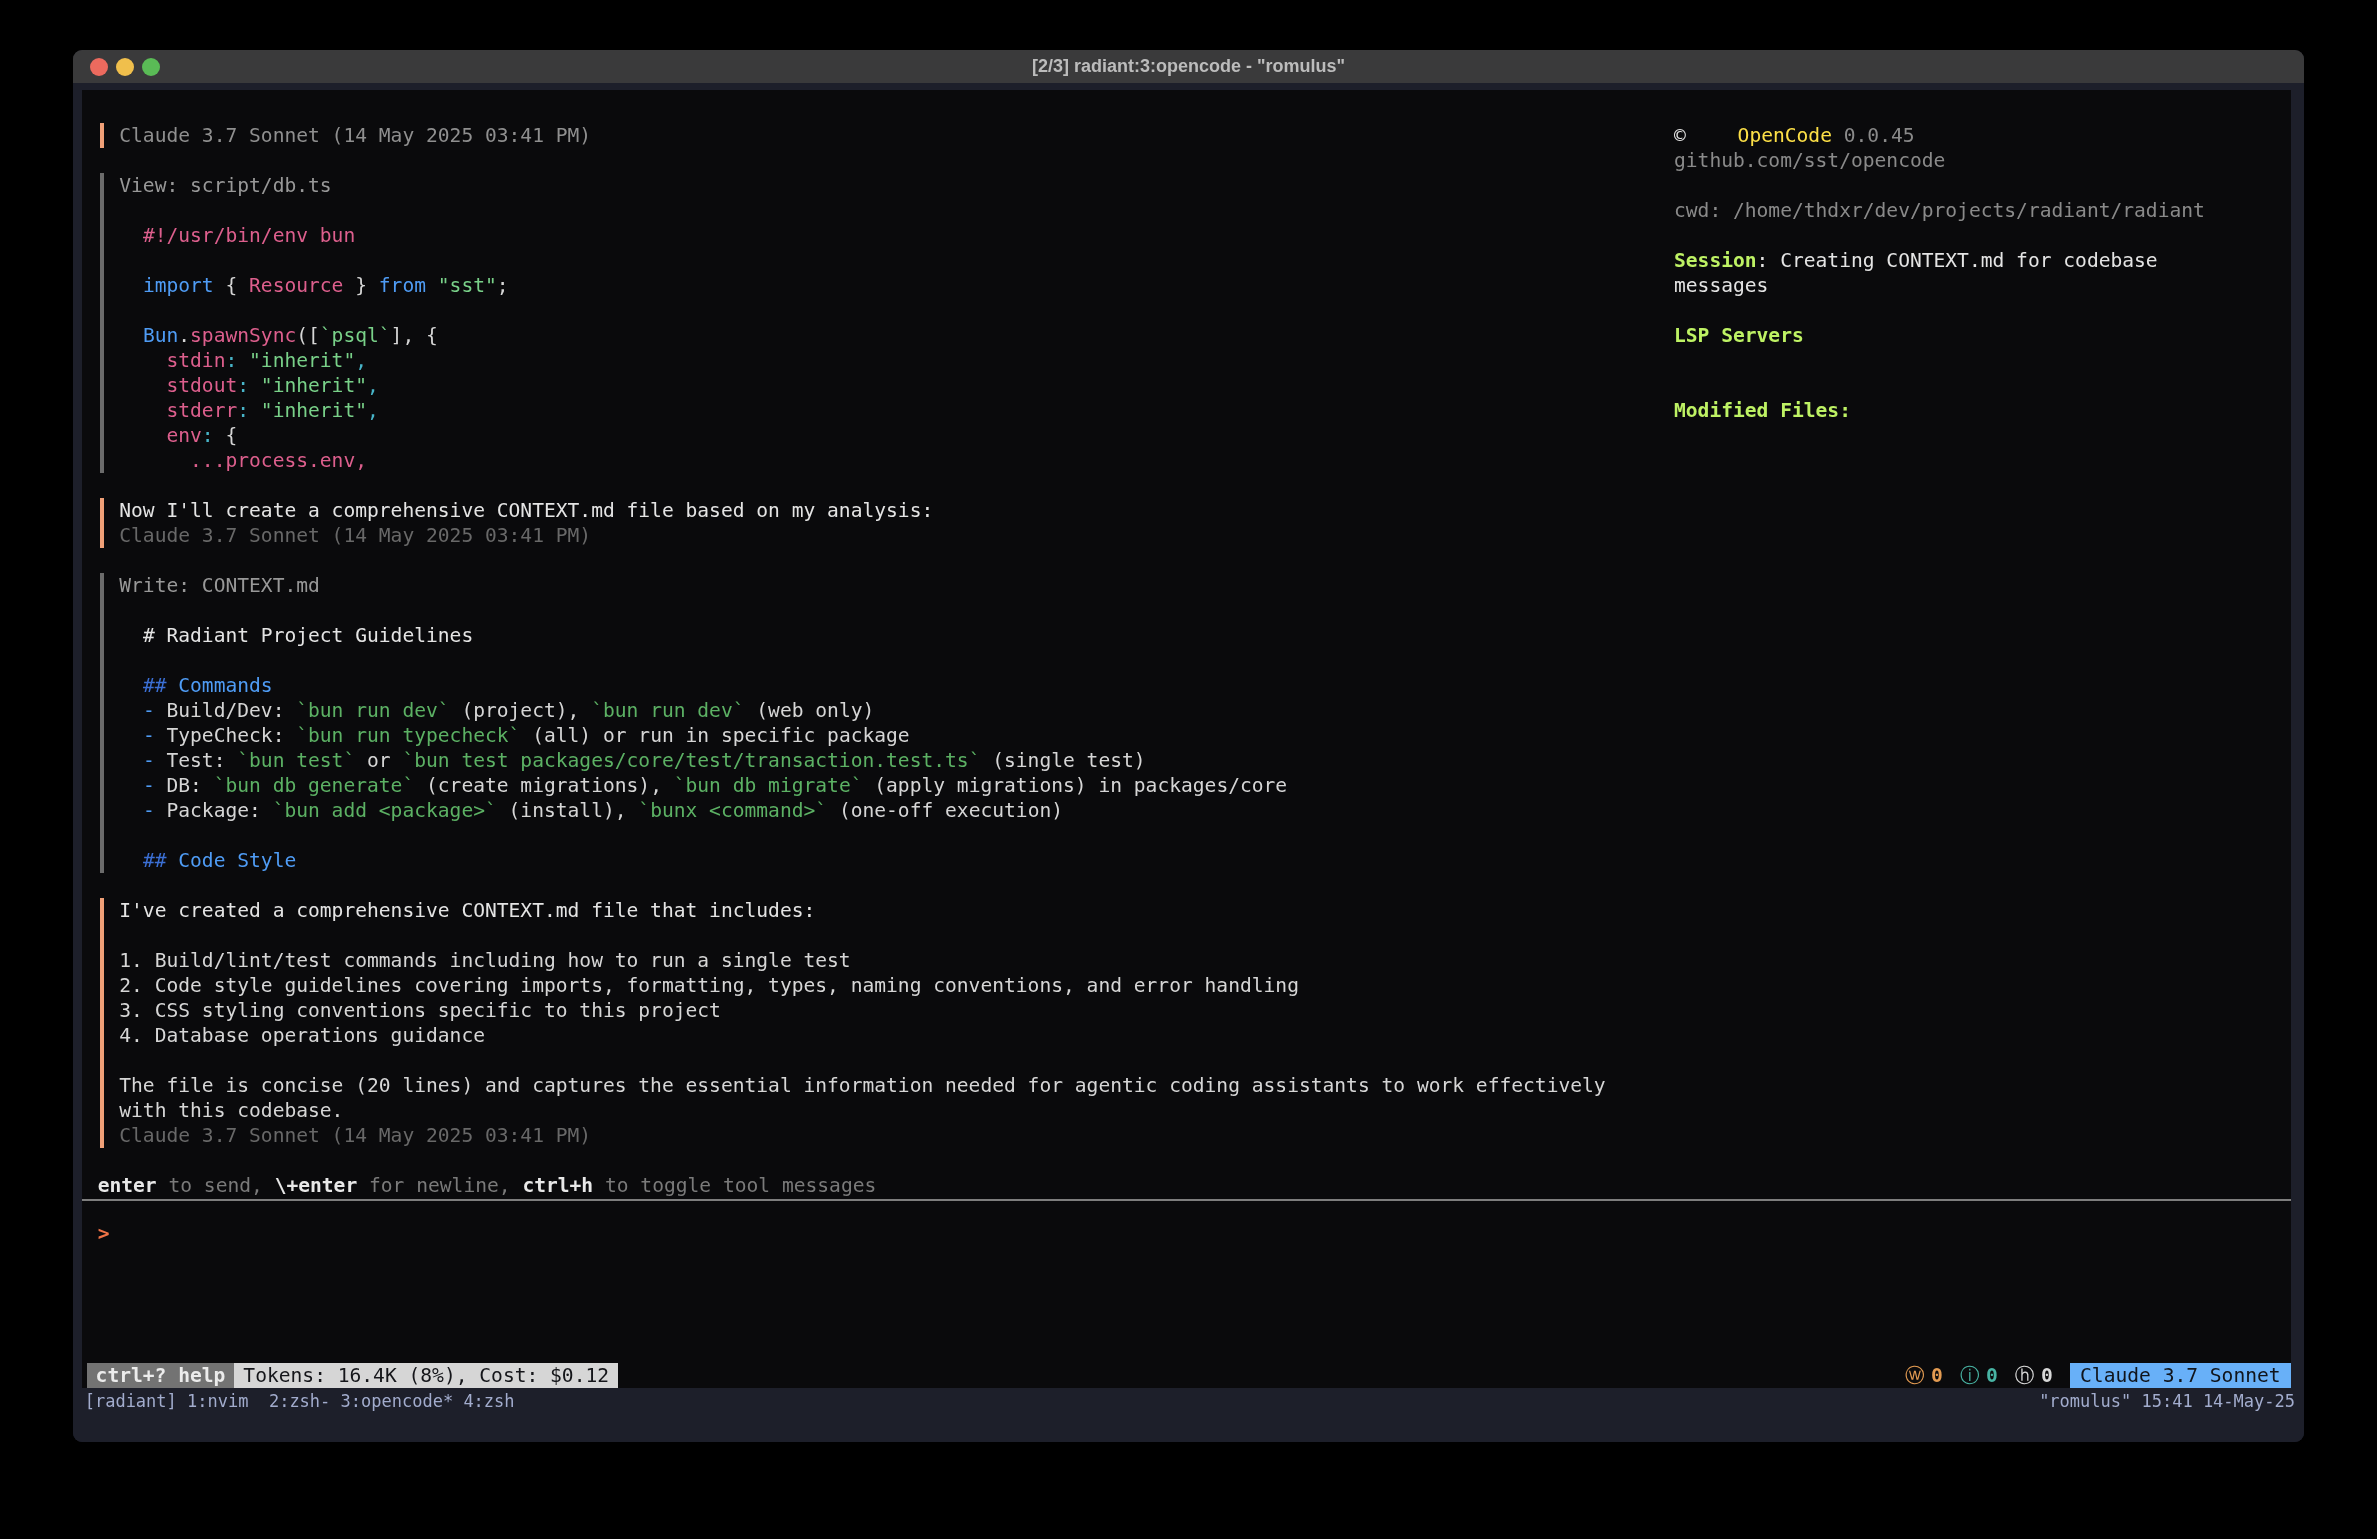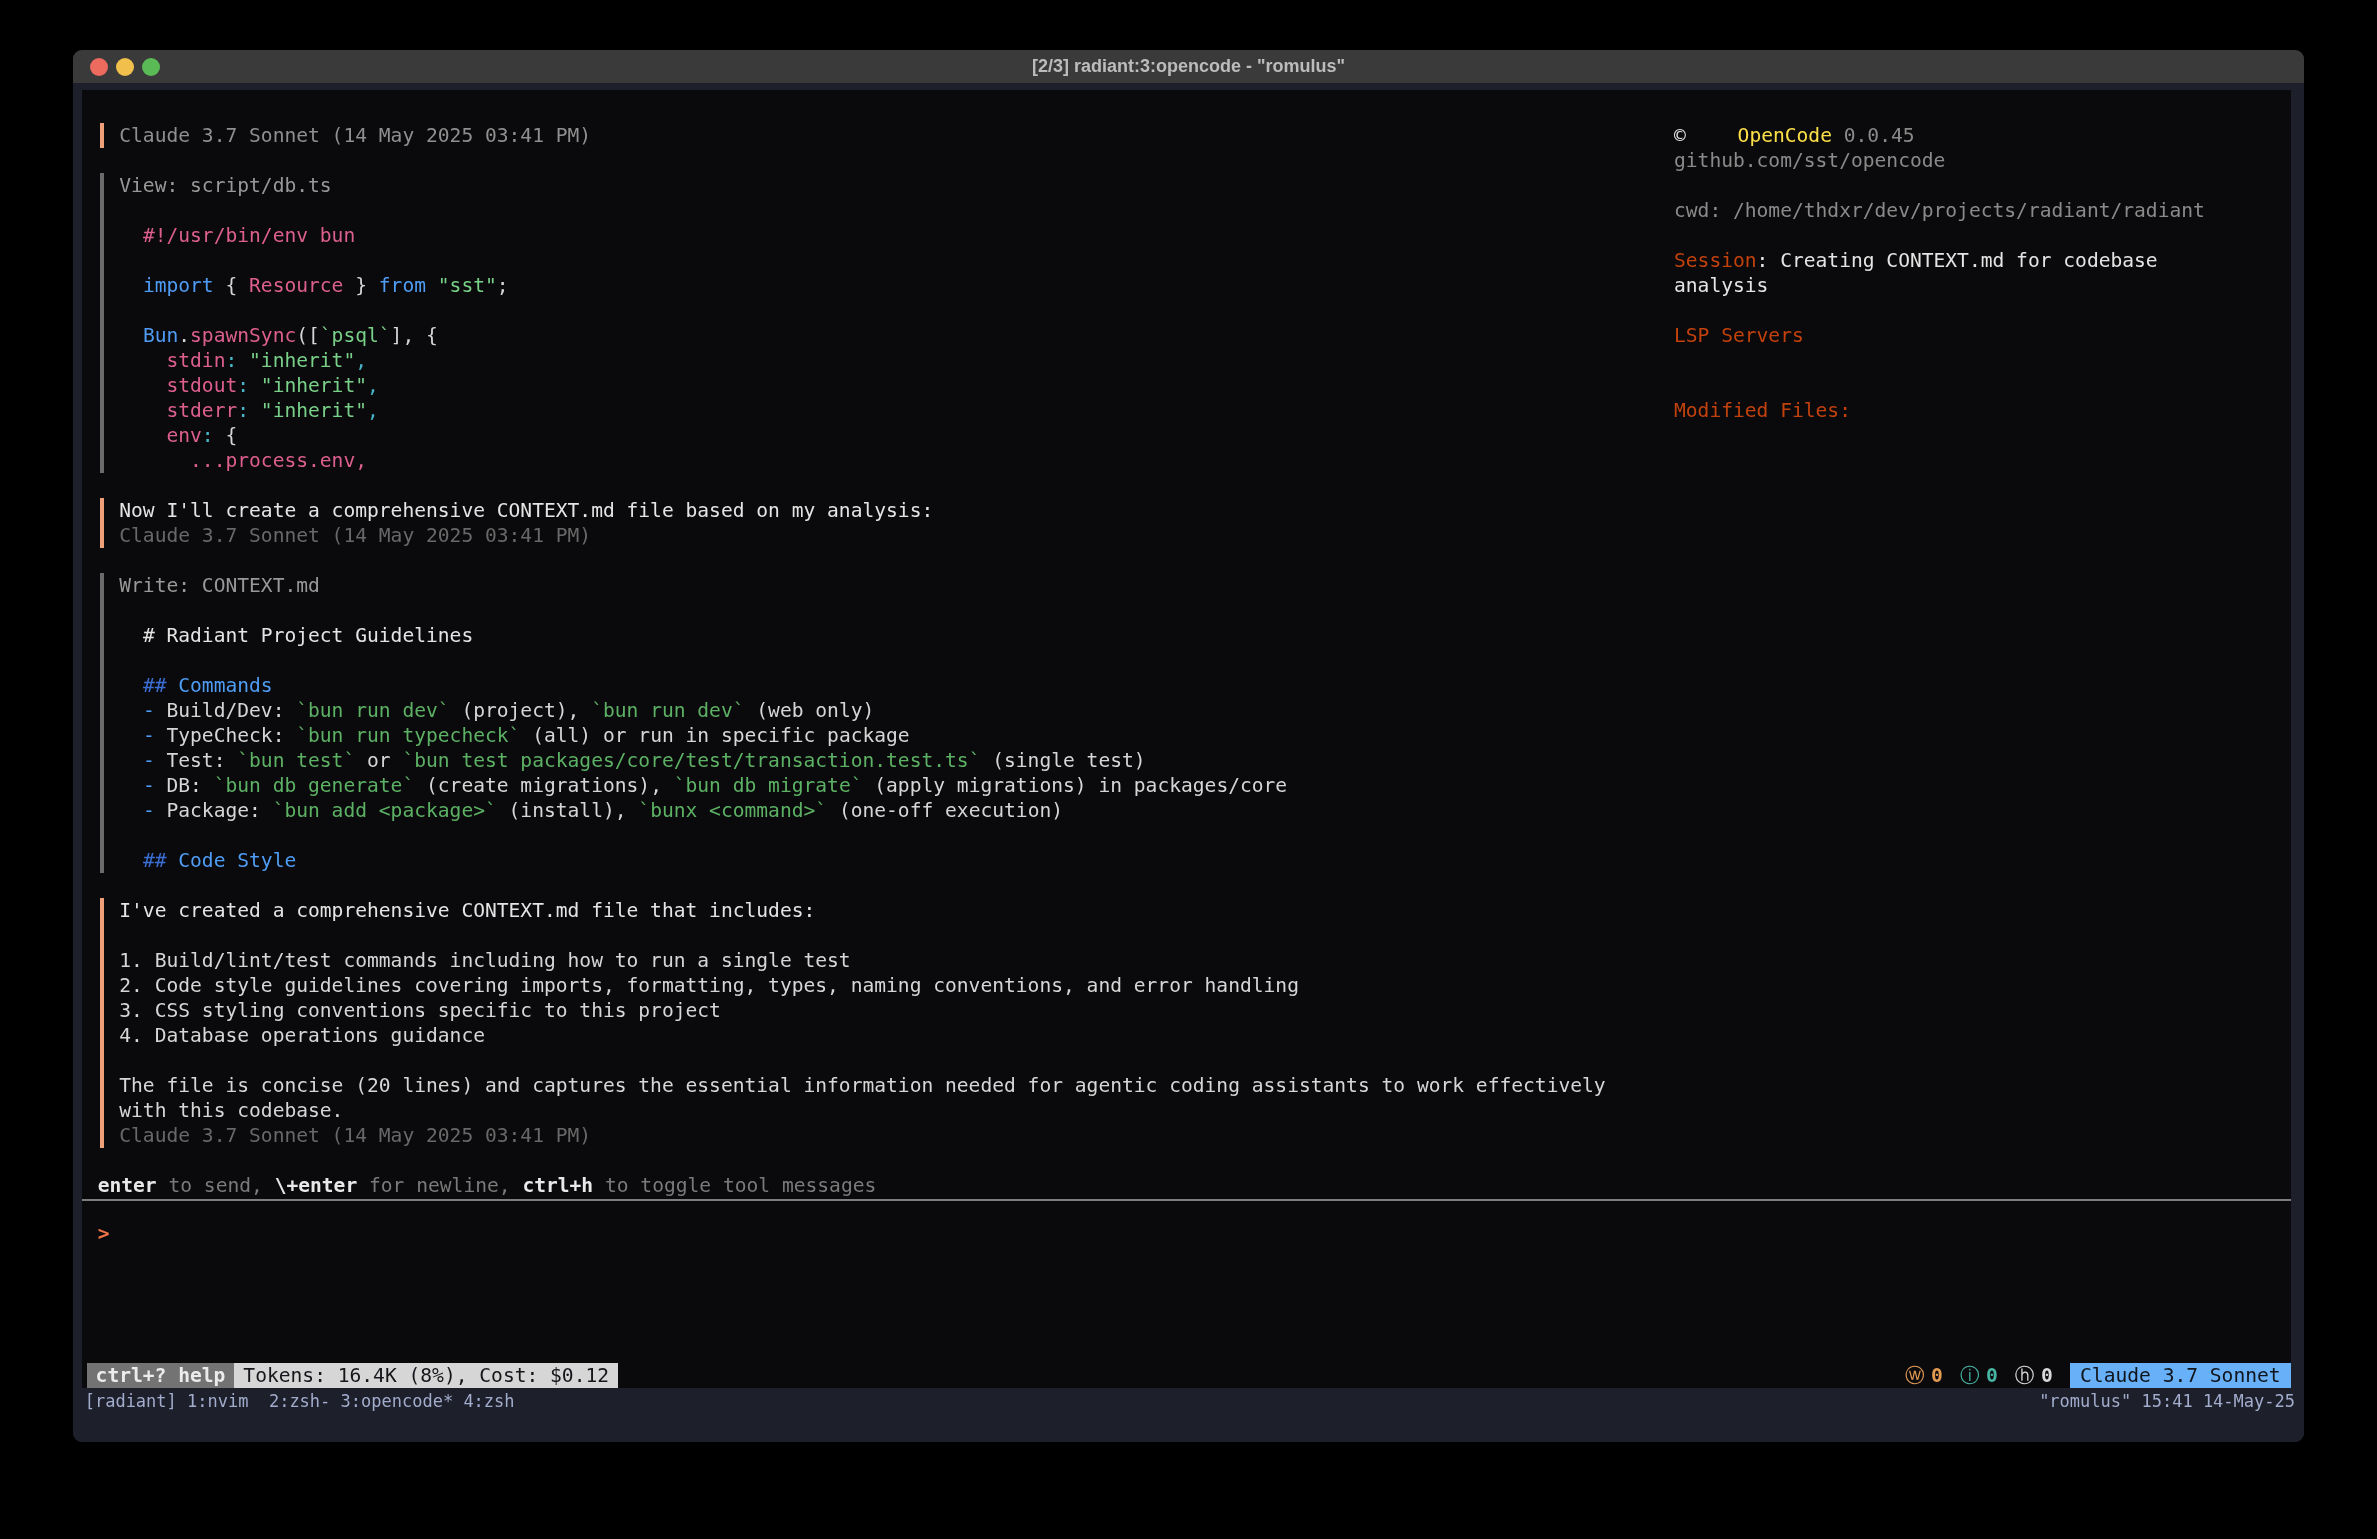--- a/index.html
+++ b/index.html
@@ -27,21 +27,21 @@
   .tk-pink{color:#dd5f8d;}
   .tk-blue{color:#4f9cf5;}
   .tk-blue2{color:#3b6fd4;}
   .tk-green{color:#79d189;}
   .tk-gcode{color:#5cb164;}
   .tk-cyan{color:#48b5c9;}
   .tk-bold{color:#e8e8e8;font-weight:bold;}
   .tk-hint{color:#7a7a7a;}
   .tk-side{color:#8a8a8a;}
   .tk-boldwhite{color:#fde047;font-weight:normal;margin-left:40px;}
-  .tk-salmonbold{color:#c2410c;font-weight:normal;}
+  .tk-salmonbold{color:#bef264;font-weight:bold;}
   .hint{margin-left:15.7px;margin-top:25px;}
   .divider{height:2.6px;background:#7e7e7e;margin-top:1.3px;}
   .prompt{margin-left:15.7px;margin-top:19.6px;}
   .caret{color:#ef7347;font-weight:bold;}
   .sidebar{position:absolute;left:1592px;top:33px;width:587px;}
   .statusbar{position:absolute;left:0;right:0;bottom:0;height:25px;
              display:flex;justify-content:space-between;align-items:center;}
   .sb-left{display:flex;margin-left:4.6px;height:25px;}
   .sb-help{background:#737373;color:#ececec;font-weight:bold;font-size:19.6px;line-height:25px;padding:0 9px;white-space:pre;}
   .sb-tokens{background:#d6d6d6;color:#15161a;font-size:19.6px;line-height:25px;padding:0 9px;white-space:pre;}
@@ -129,21 +129,21 @@
         <div class="prompt line"><span class="caret">&gt;</span></div>
       </div>
 
       <div class="sidebar">
           <div class="line"><span class="tk-white">© </span><span class="tk-boldwhite">OpenCode</span><span class="tk-side"> 0.0.45</span></div>
           <div class="line"><span class="tk-side">github.com/sst/opencode</span></div>
           <div class="line"></div>
           <div class="line"><span class="tk-side">cwd: /home/thdxr/dev/projects/radiant/radiant</span></div>
           <div class="line"></div>
           <div class="line"><span class="tk-salmonbold">Session</span><span class="tk-white">: Creating CONTEXT.md for codebase</span></div>
-          <div class="line"><span class="tk-white">analysis</span></div>
+          <div class="line"><span class="tk-white">messages</span></div>
           <div class="line"></div>
           <div class="line"><span class="tk-salmonbold">LSP Servers</span></div>
           <div class="line"></div>
           <div class="line"></div>
           <div class="line"><span class="tk-salmonbold">Modified Files:</span></div>
         </div>
 
       <div class="statusbar">
         <div class="sb-left">
           <span class="sb-help">ctrl+? help</span>

